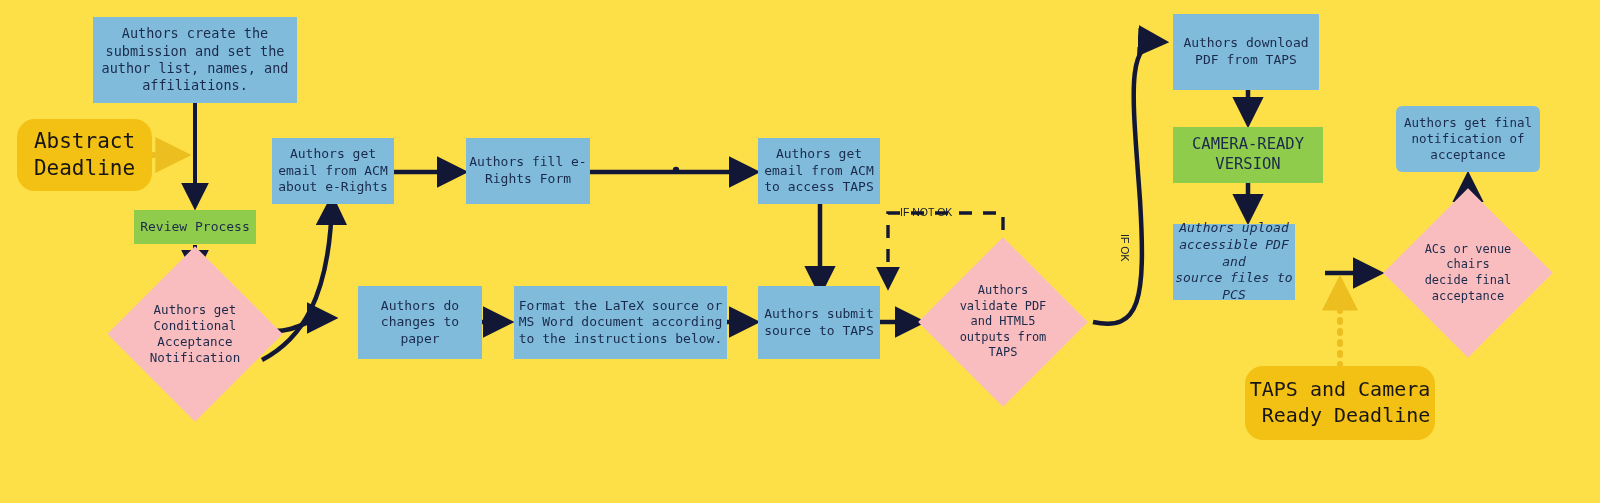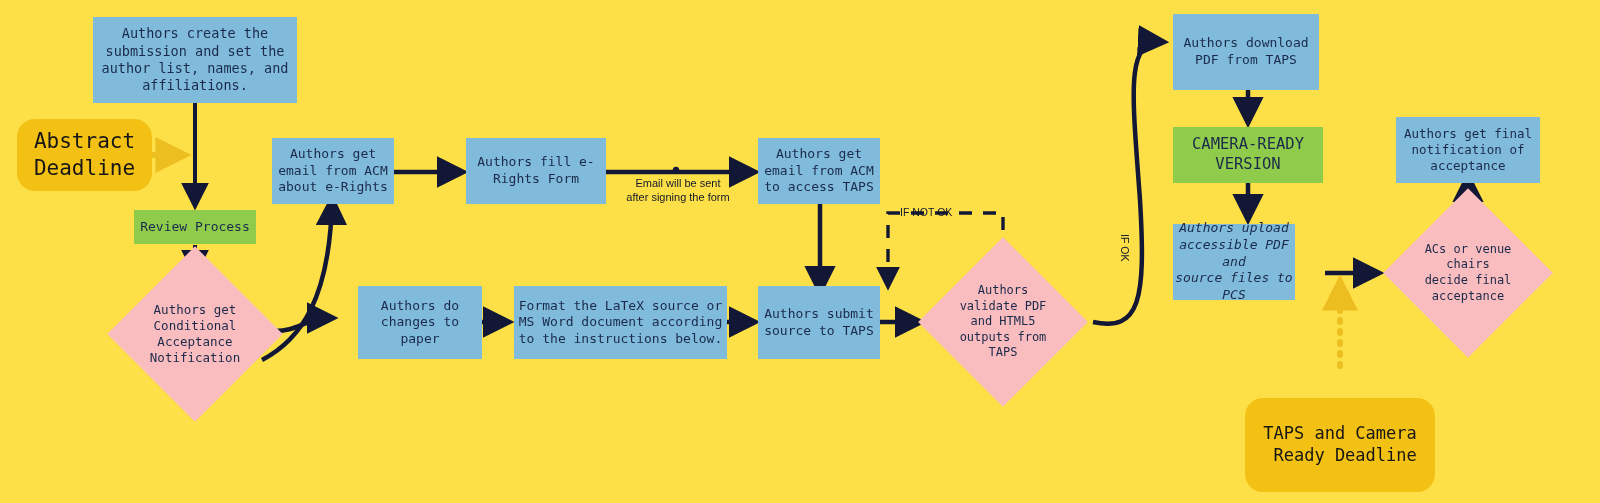--- a/index.html
+++ b/index.html
@@ -167,25 +167,23 @@
     <div class="diamond-label" style="font-size:12.5px; width:170px; left:-23px;">Authors get
 Conditional
 Acceptance
 Notification</div>
   </div>
 
   <div class="node box-blue" style="left:272px; top:138px; width:122px; height:66px; font-size:13px;">Authors get
 email from ACM
 about e-Rights</div>
 
-  <div class="node box-blue" style="left:466px; top:138px; width:140px; height:66px; font-size:13px;">Authors fill e-
+  <div class="node box-blue" style="left:466px; top:138px; width:124px; height:66px; font-size:13px;">Authors fill e-
 Rights Form</div>
 
-  <div class="edge-label" style="left:608px; top:176px; width:140px; font-size:11px;">Email will be sent
-after signing the form</div>
 
   <div class="node box-blue" style="left:758px; top:138px; width:122px; height:66px; font-size:13px;">Authors get
 email from ACM
 to access TAPS</div>
 
   <div class="node box-blue" style="left:358px; top:286px; width:124px; height:73px; font-size:13px;">Authors do
 changes to
 paper</div>
 
   <div class="node box-blue" style="left:758px; top:286px; width:122px; height:73px; font-size:13px;">Authors submit
@@ -211,28 +209,28 @@
   <div class="node box-blue" style="left:1173px; top:14px; width:146px; height:76px; font-size:13px;">Authors download
 PDF from TAPS</div>
 
   <div class="node box-green" style="left:1173px; top:127px; width:150px; height:56px; font-size:15.5px;">CAMERA-READY
 VERSION</div>
 
   <div class="node box-blue" style="left:1173px; top:224px; width:122px; height:76px; font-size:13px;font-style:italic;">Authors upload
 accessible PDF and
 source files to PCS</div>
 
-  <div class="node box-pill" style="left:1245px; top:366px; width:190px; height:94px; font-size:17px; color:#171515;margin-top:32px;">TAPS and Camera
+  <div class="node box-pill" style="left:1245px; top:366px; width:190px; height:74px; font-size:20px; color:#171515;">TAPS and Camera
 Ready Deadline</div>
 
   <div class="diamond-wrap" style="left:1408px; top:213px; width:120px; height:120px;">
     <div class="diamond-shape"></div>
     <div class="diamond-label" style="font-size:12px; width:160px; left:-20px;">ACs or venue
 chairs
 decide final
 acceptance</div>
   </div>
 
-  <div class="node box-blue" style="left:1396px; top:117px; width:144px; height:66px; font-size:12.5px;">Authors get final
+  <div class="node box-blue" style="left:1396px; top:106px; width:144px; height:66px; font-size:12.5px;border-radius:6px;">Authors get final
 notification of
 acceptance</div>
 
 </div>
 
 </body></html>

